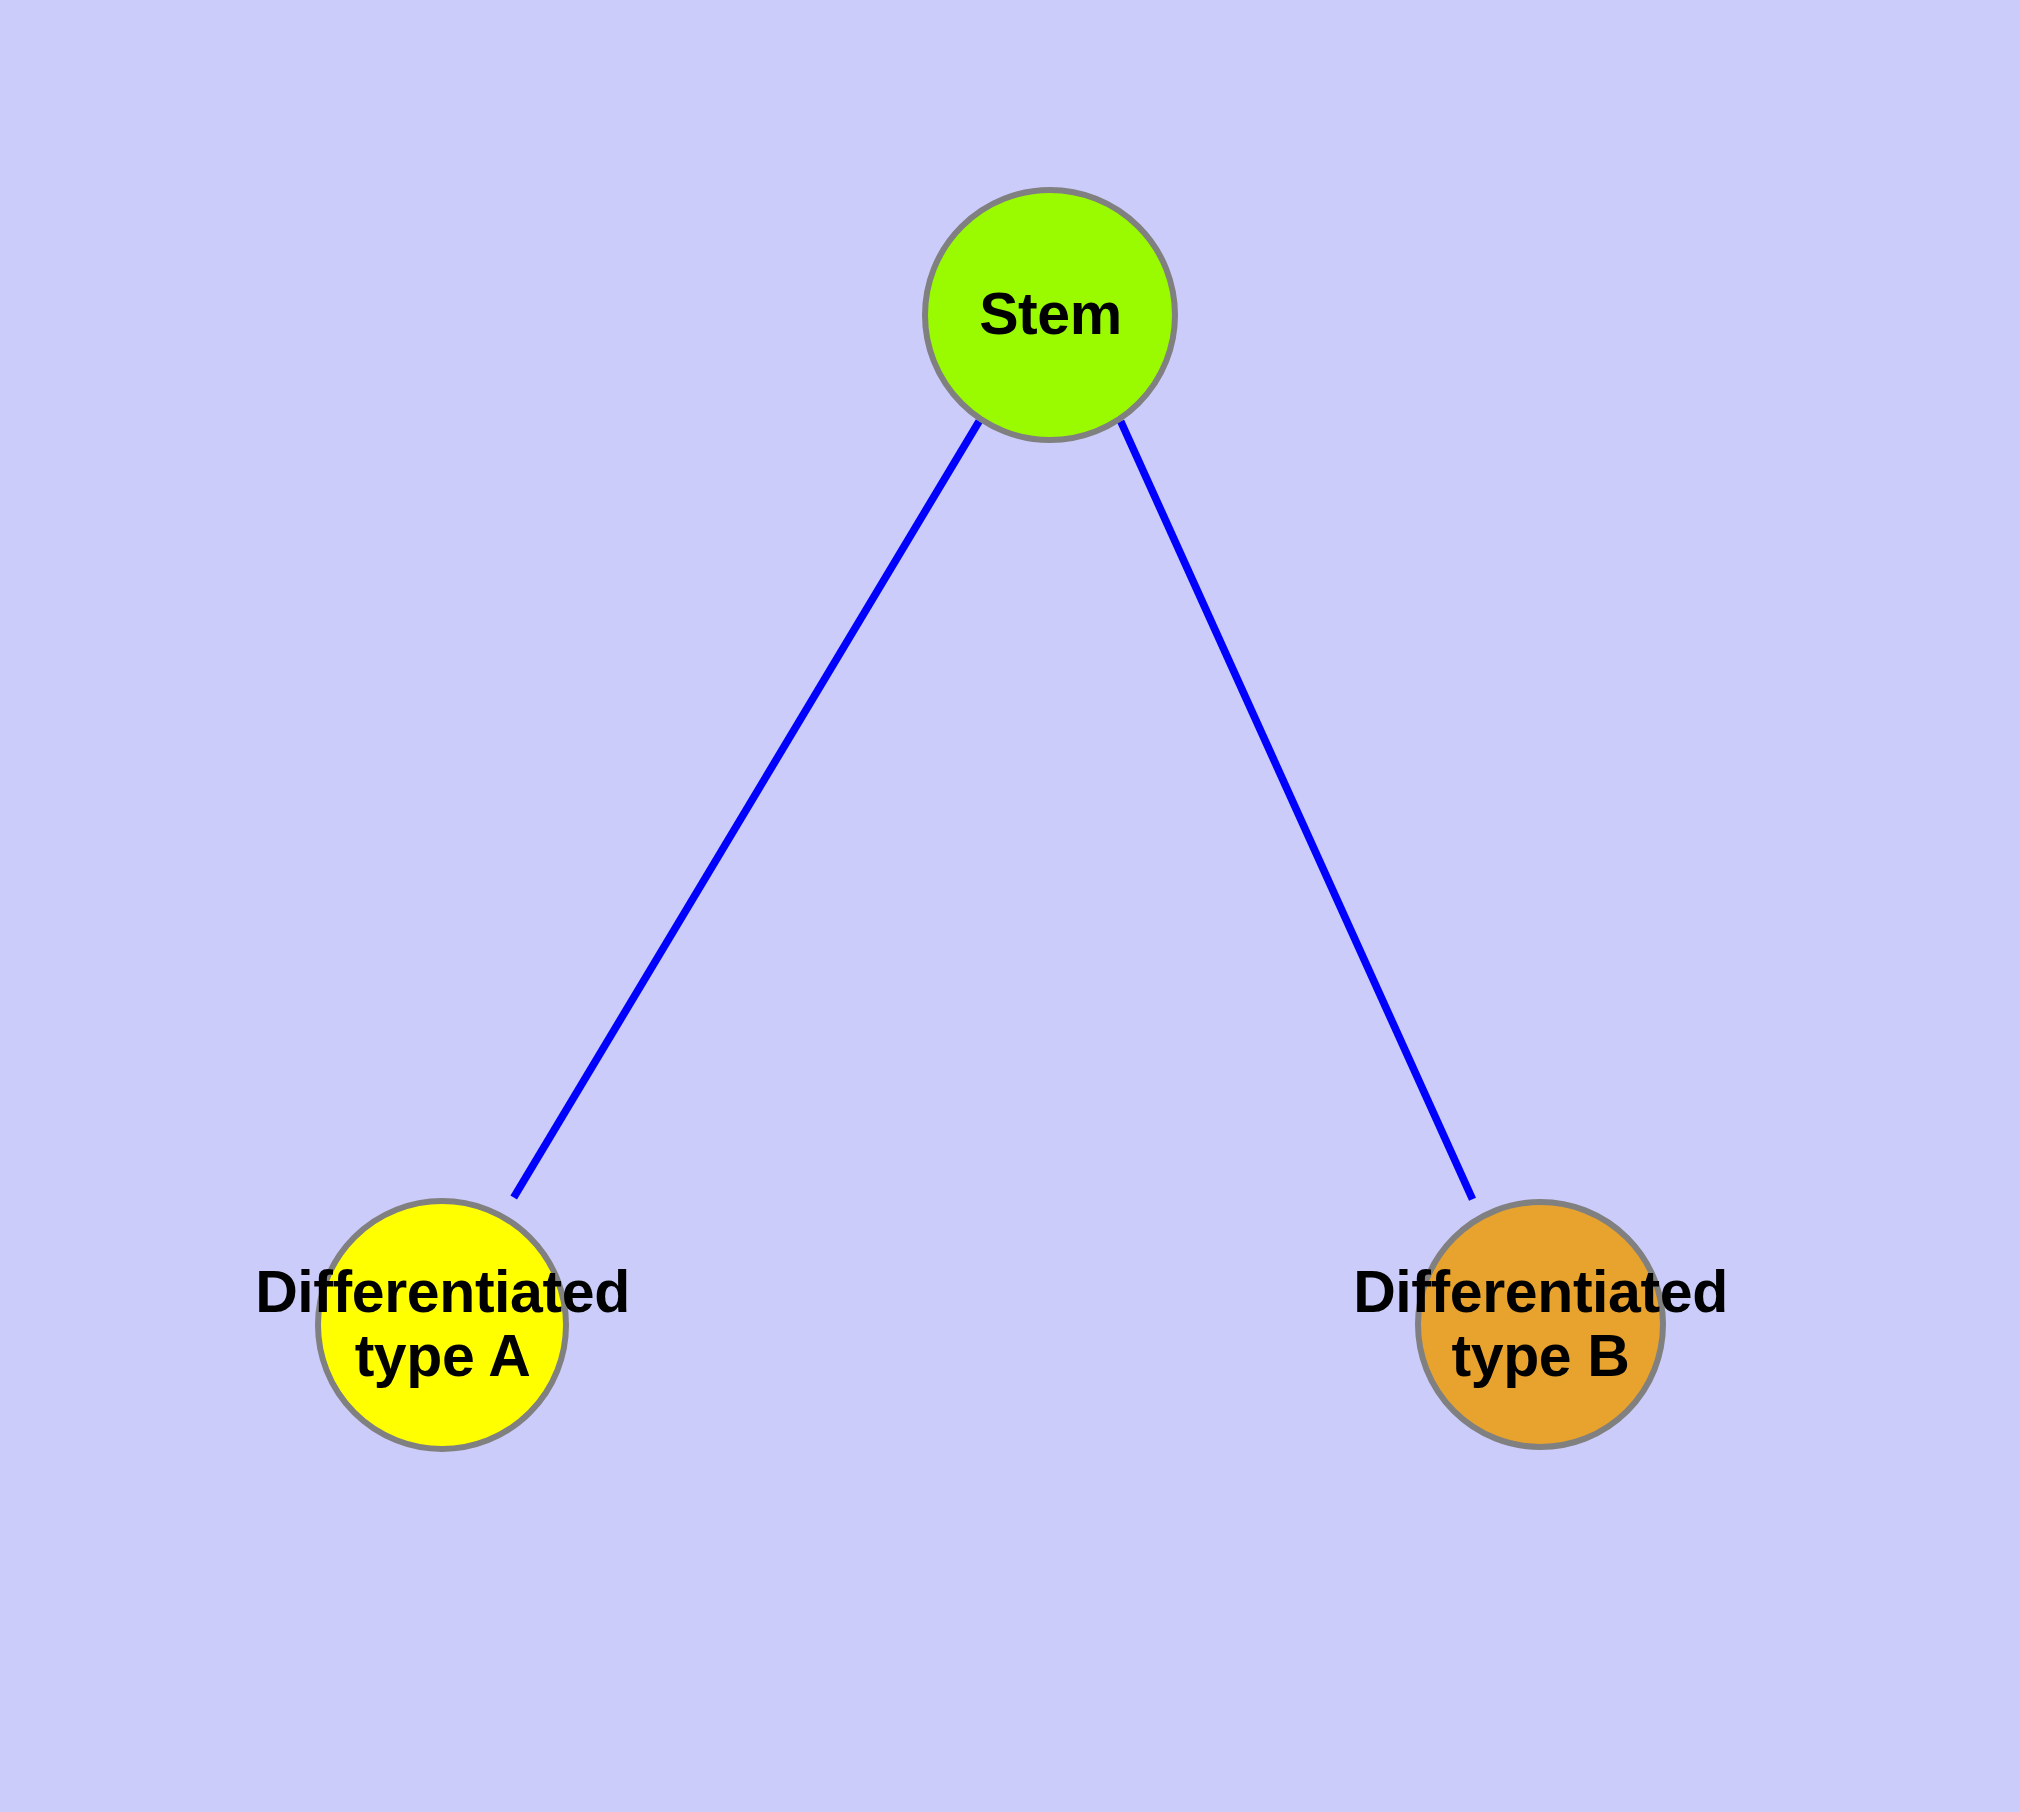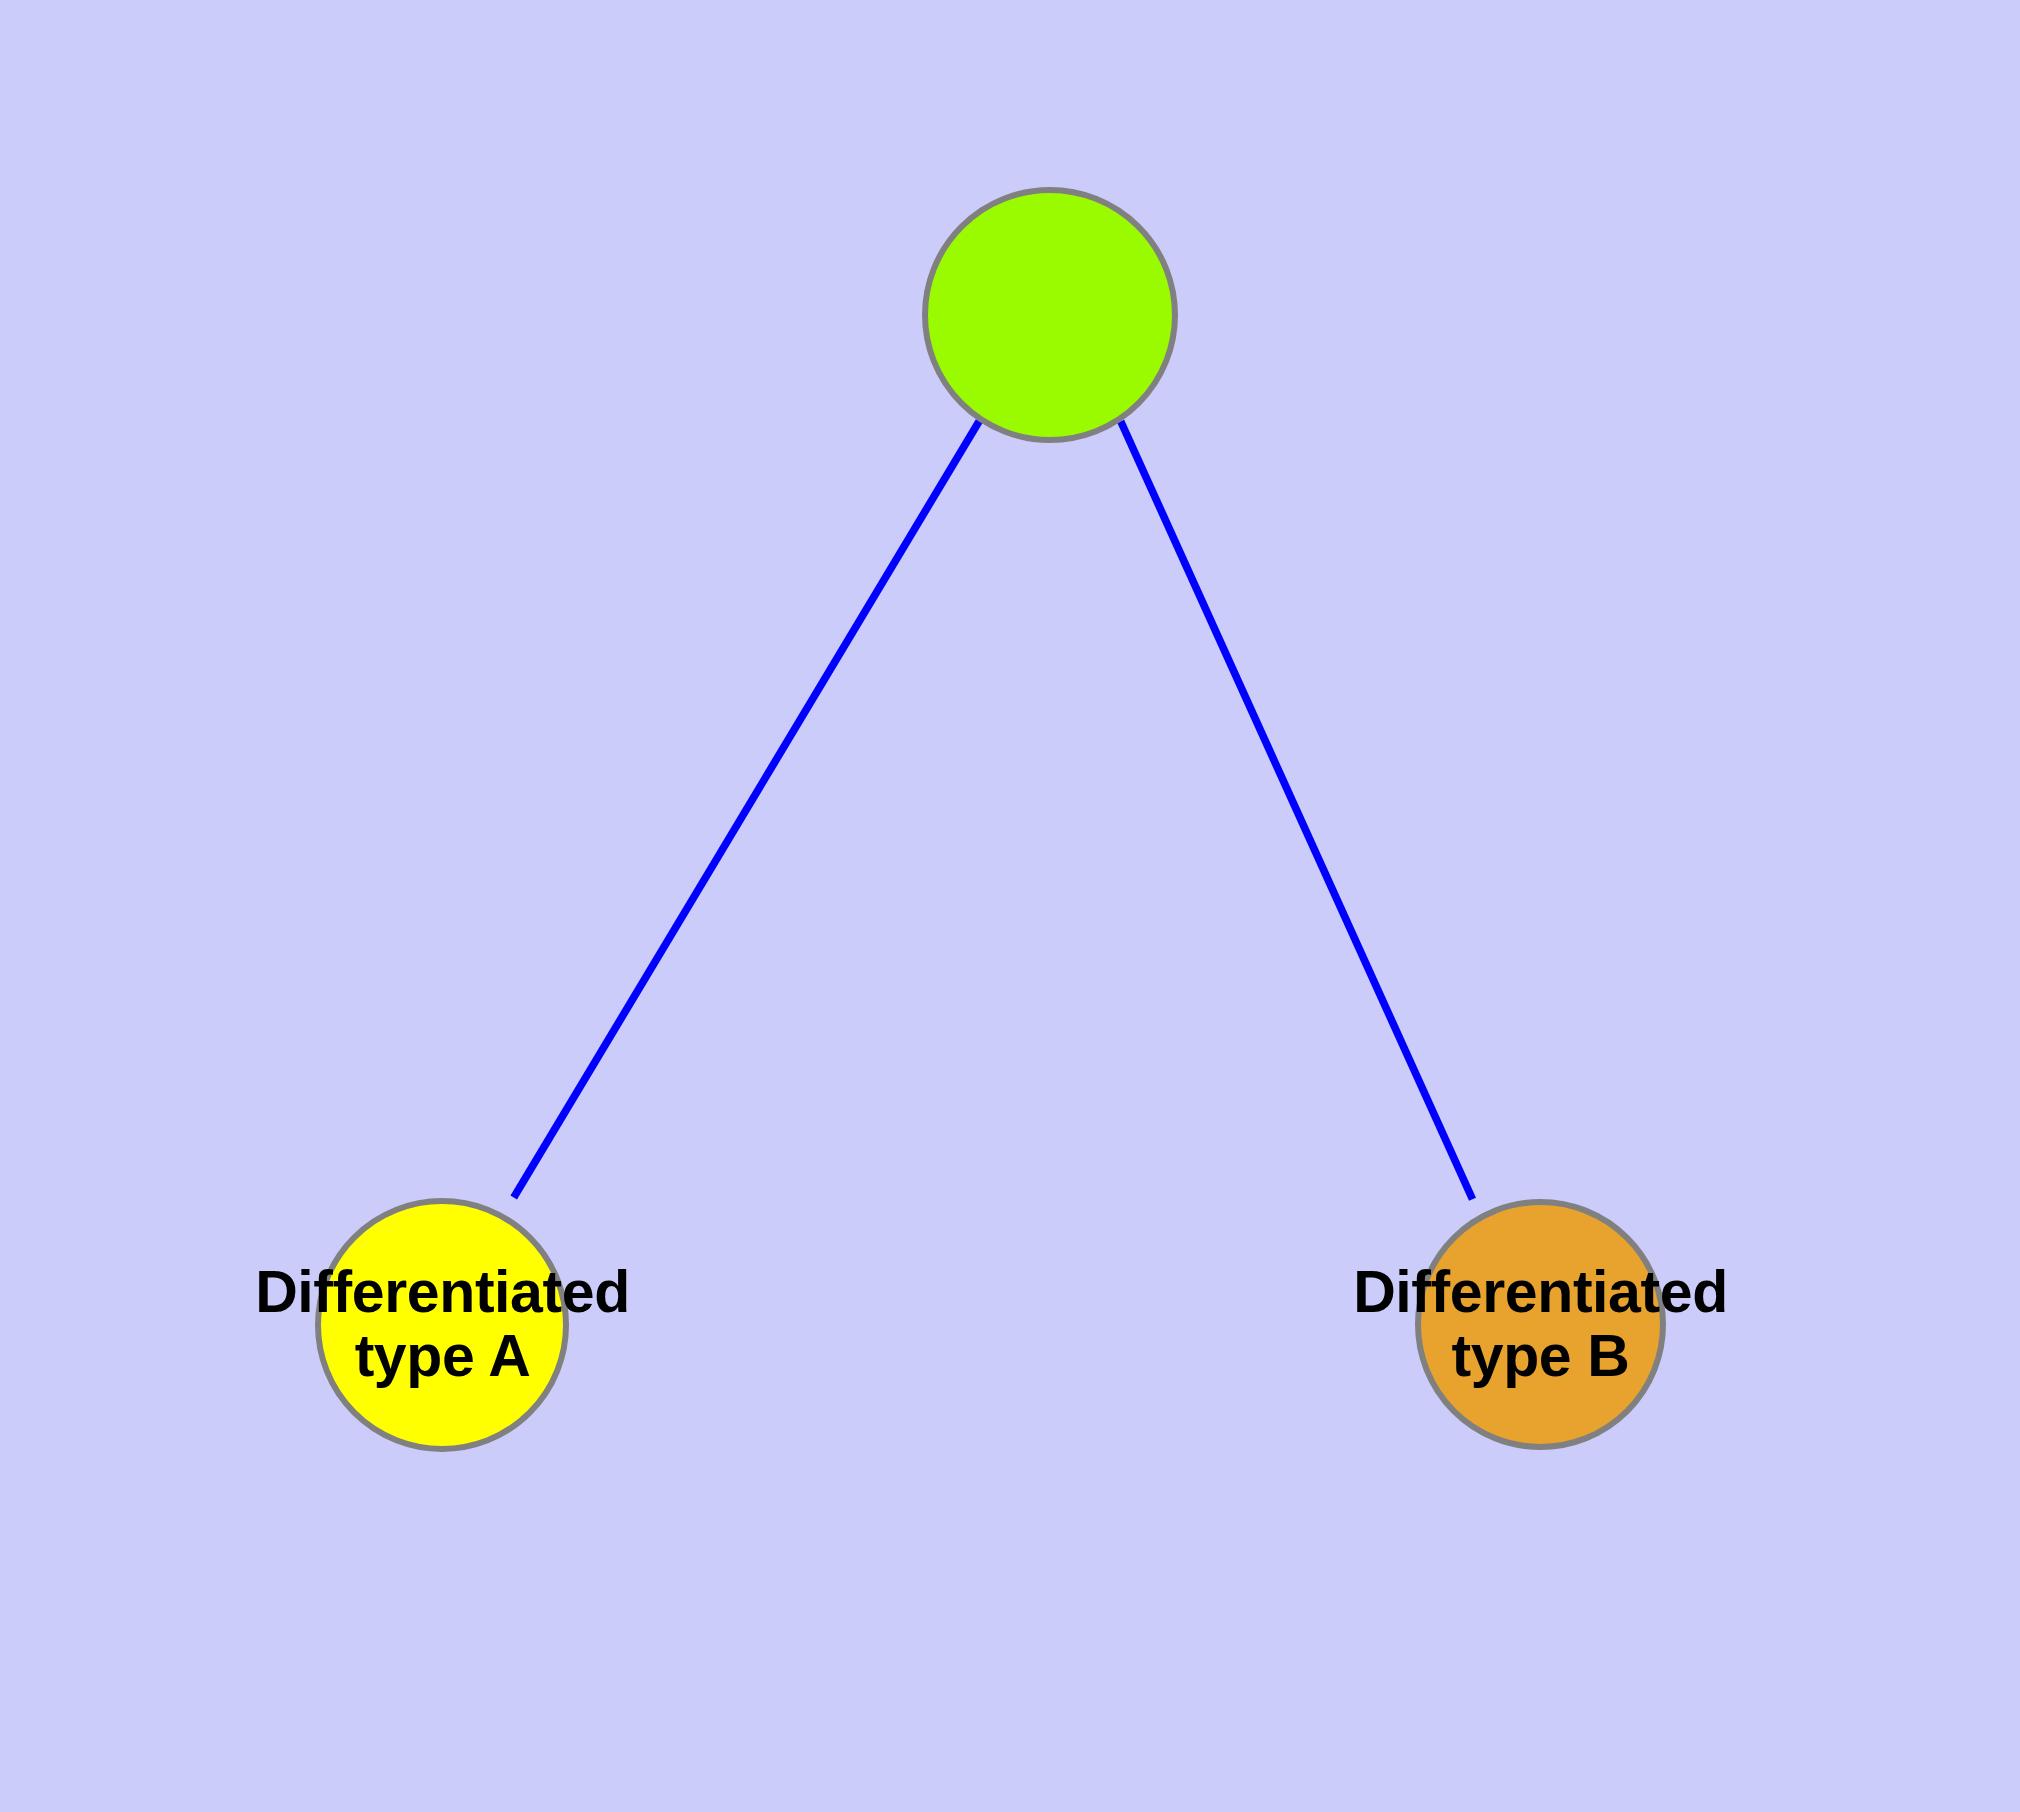--- a/index.html
+++ b/index.html
@@ -45,20 +45,21 @@
 <div id="canvas" style="width: 2021px; height: 1812px; background: rgb(204, 204, 250);">
 
   <svg id="edge-layer" viewBox="0 0 2384 2138" preserveAspectRatio="none" xmlns="http://www.w3.org/2000/svg">
     <g id="edges-group">
         <line x1="1155" y1="497" x2="606" y2="1413" stroke="#0000ff" stroke-width="9" stroke-linecap="butt"></line>
         <line x1="1322" y1="497" x2="1737" y2="1415" stroke="#0000ff" stroke-width="9" stroke-linecap="butt"></line>
       </g>
   </svg>
 
   <div class="node" id="node-stem" style="left: 922px; top: 187px; width: 256px; height: 256px; background: rgb(154, 250, 0); border-color: rgb(128, 128, 128); border-width: 6px;"></div>
+  <div class="node-label" id="label-stem" style="font-size: 59px; color: rgb(0, 0, 0); width: 763px; left: 669px; top: 283px;">Stem</div>
 
   <div class="node" id="node-diff-a" style="left: 315px; top: 1198px; width: 254px; height: 254px; background: rgb(255, 255, 0); border-color: rgb(128, 128, 128); border-width: 6px;"></div>
   <div class="node-label" id="label-diff-a" style="font-size: 59px; color: rgb(0, 0, 0); width: 763px; left: 61px; top: 1261px;">Differentiated
 type A</div>
 
   <div class="node" id="node-diff-b" style="left: 1415px; top: 1199px; width: 251px; height: 251px; background: rgb(232, 162, 46); border-color: rgb(128, 128, 128); border-width: 6px;"></div>
   <div class="node-label" id="label-diff-b" style="font-size: 59px; color: rgb(0, 0, 0); width: 763px; left: 1159px; top: 1261px;">Differentiated
 type B</div>
 
 </div>

